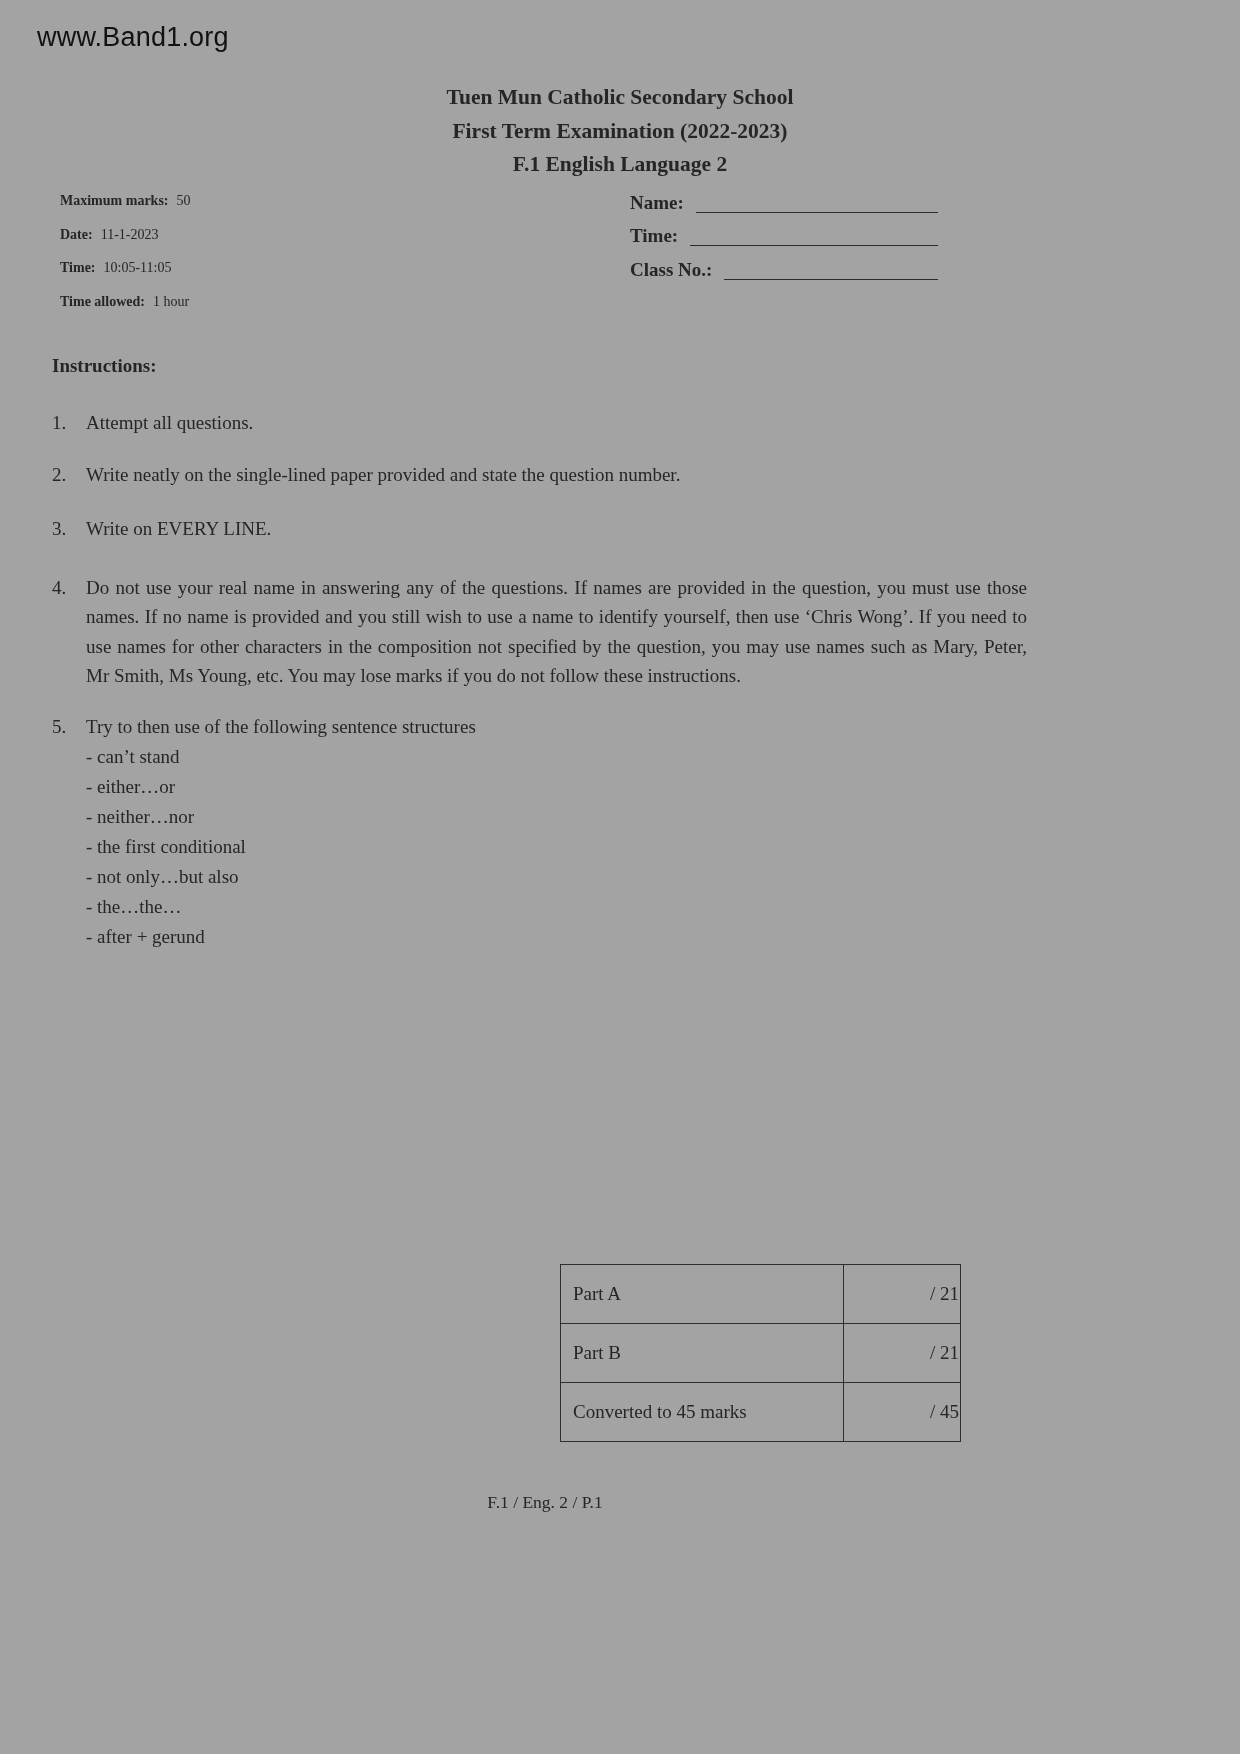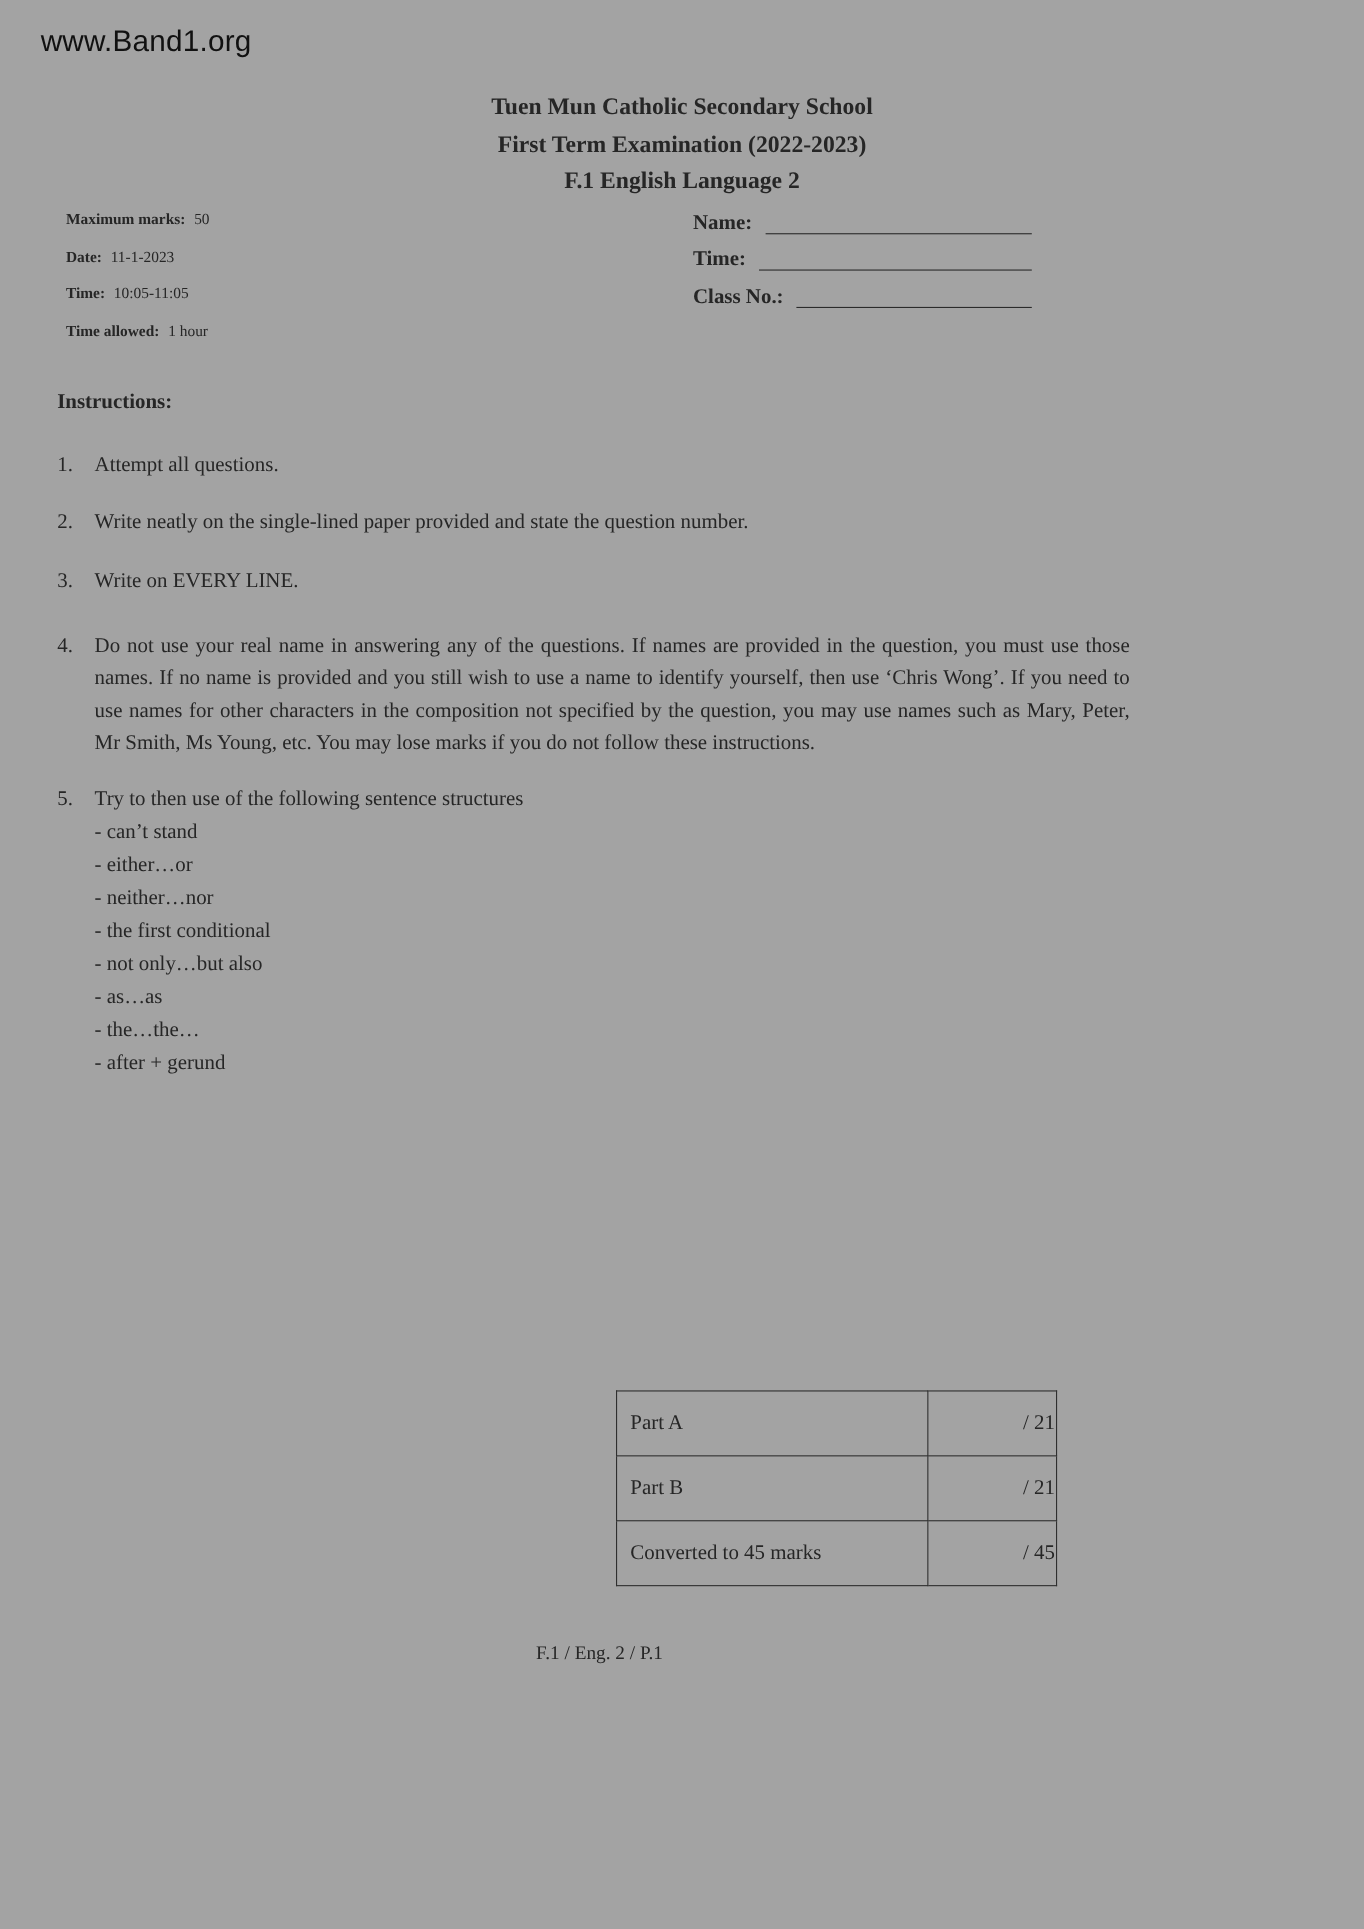--- a/index.html
+++ b/index.html
@@ -136,21 +136,20 @@
     <div class="inst-item gap4">
       <span class="num">5.</span>
       <span class="txt">
         <span>Try to then use of the following sentence structures</span>
         <span class="sub-list" style="display:block;">
           <div>- can’t stand</div>
           <div>- either…or</div>
           <div>- neither…nor</div>
           <div>- the first conditional</div>
           <div>- not only…but also</div>
-          <div>- as…as</div>
           <div>- the…the…</div>
           <div>- after + gerund</div>
         </span>
       </span>
     </div>
   </div>
 
   <table class="marks-table">
     <tbody>
       <tr>

